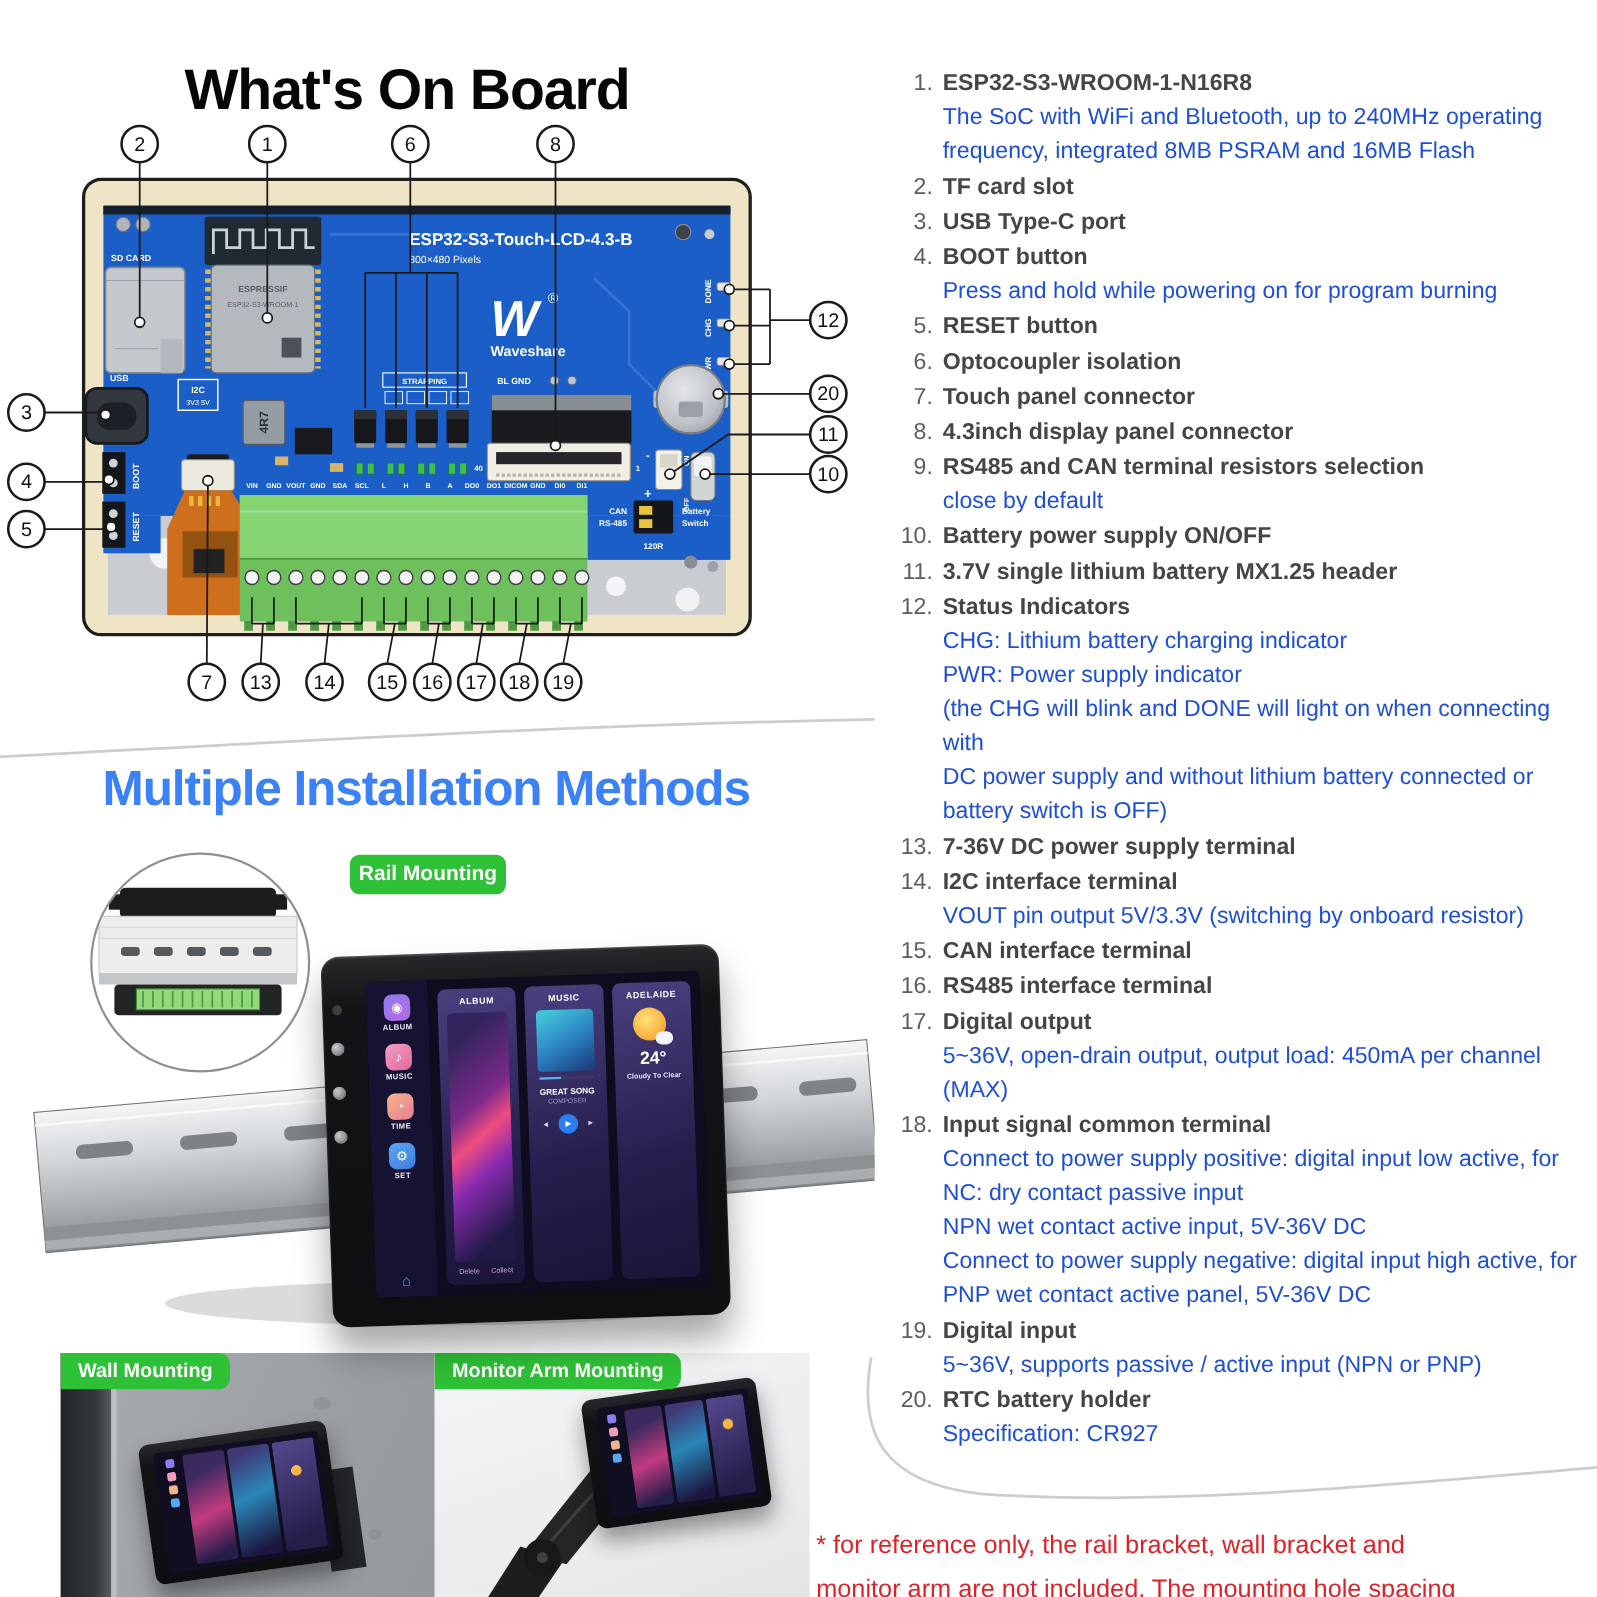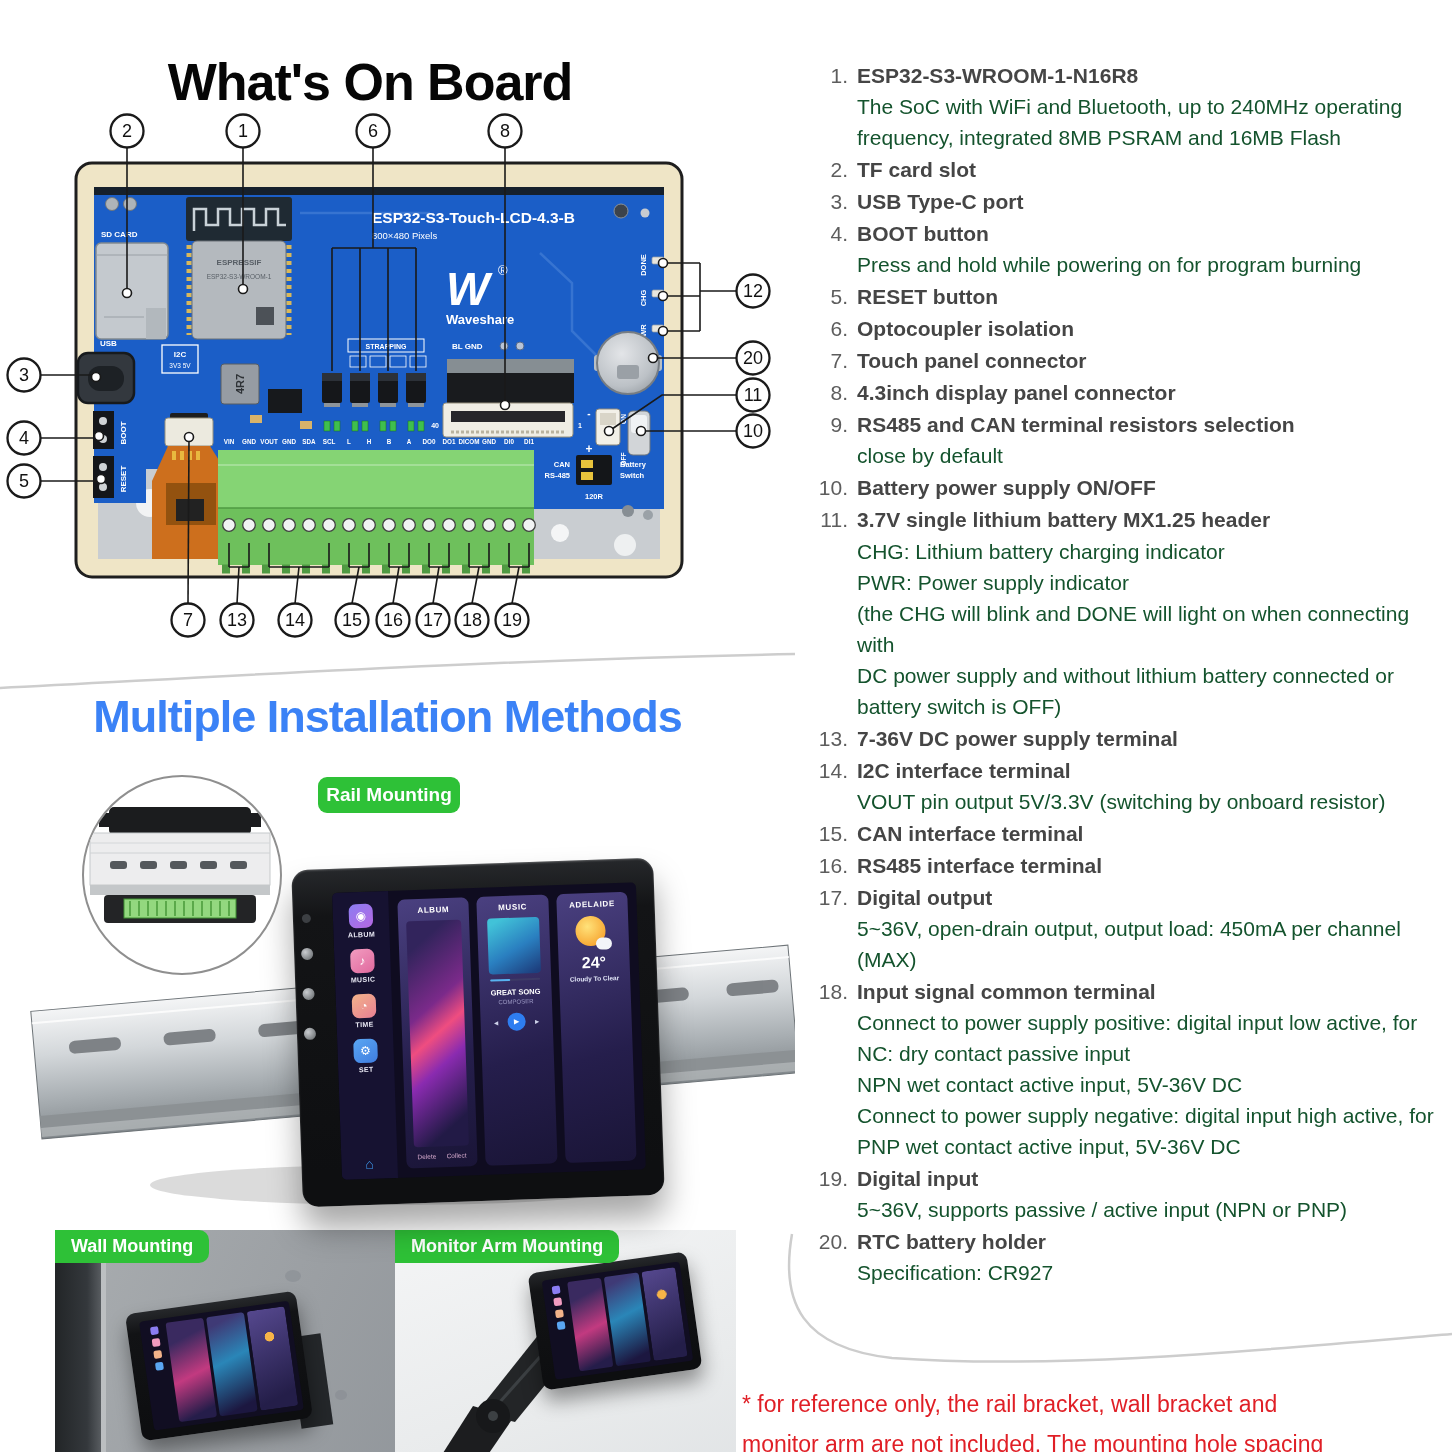--- a/index.html
+++ b/index.html
@@ -17,21 +17,21 @@
   
   .swooshes{position:absolute;left:0;top:0;z-index:0;pointer-events:none;}
 
   
   .rightcol{position:absolute;left:812px;top:12px;width:636px;z-index:3;}
   .rightcol ol{list-style:none;margin:0;padding:0;font-size:21px;line-height:31px;}
   .rightcol li{margin-bottom:1px;}
   .line{display:flex;}
   .num{flex:0 0 36px;text-align:right;margin-right:9px;color:#5d5d5d;}
   .name{font-weight:bold;color:#454545;}
-  .desc{color:#14532d;}
+  .desc{color:#1d4ed8;}
   .footnote{position:absolute;left:742px;top:1336px;width:680px;z-index:3;
             font-size:23px;line-height:40px;color:#e01f26;}
 
   
   .badge{position:absolute;background:#2ec137;color:#fff;font-weight:bold;z-index:6;
          display:flex;align-items:center;justify-content:center;}
   .rail-badge{left:318px;top:729px;width:142px;height:36px;border-radius:9px;font-size:19px;}
   .corner-badge{left:0;top:0;height:33px;border-radius:0 10px 10px 0;font-size:18px;padding:0 16px;}
 
   
@@ -696,20 +696,24 @@
           </div>
         </li>
         <li>
           <div class="line">
             <span class="num">11.</span>
             <span class="name">3.7V single lithium battery MX1.25 header</span>
           </div>
         </li>
         <li>
           <div class="line">
+            <span class="num">12.</span>
+            <span class="name">Status Indicators</span>
+          </div>
+          <div class="line">
             <span class="num"></span>
             <span class="desc">CHG: Lithium battery charging indicator</span>
           </div>
           <div class="line">
             <span class="num"></span>
             <span class="desc">PWR: Power supply indicator</span>
           </div>
           <div class="line">
             <span class="num"></span>
             <span class="desc">(the CHG will blink and DONE will light on when connecting with</span>
@@ -781,21 +785,21 @@
           <div class="line">
             <span class="num"></span>
             <span class="desc">NPN wet contact active input, 5V-36V DC</span>
           </div>
           <div class="line">
             <span class="num"></span>
             <span class="desc">Connect to power supply negative: digital input high active, for</span>
           </div>
           <div class="line">
             <span class="num"></span>
-            <span class="desc">PNP wet contact active input, 5V-36V DC</span>
+            <span class="desc">PNP wet contact active panel, 5V-36V DC</span>
           </div>
         </li>
         <li>
           <div class="line">
             <span class="num">19.</span>
             <span class="name">Digital input</span>
           </div>
           <div class="line">
             <span class="num"></span>
             <span class="desc">5~36V, supports passive / active input (NPN or PNP)</span>

